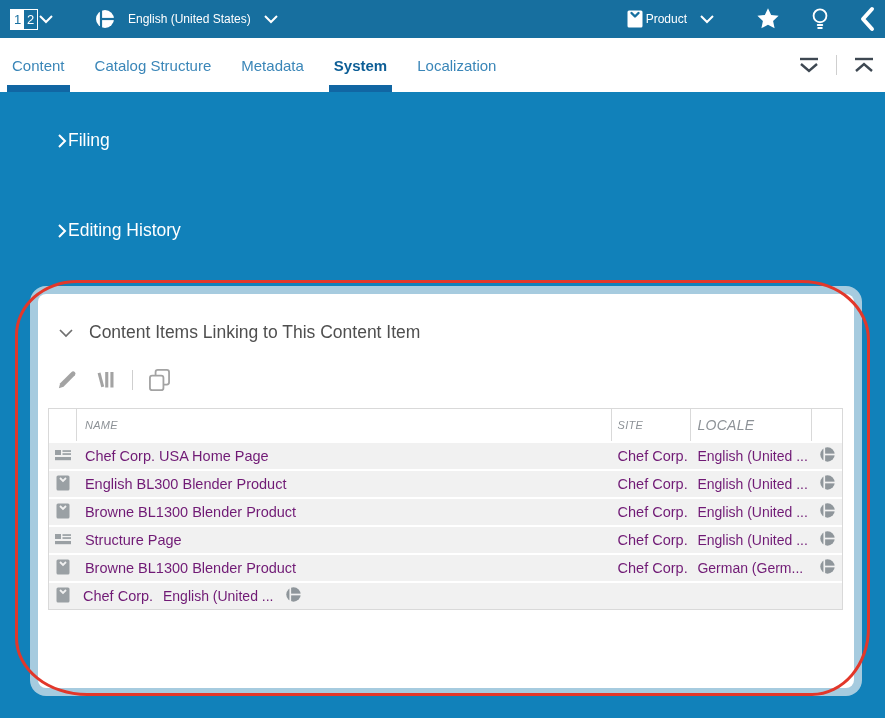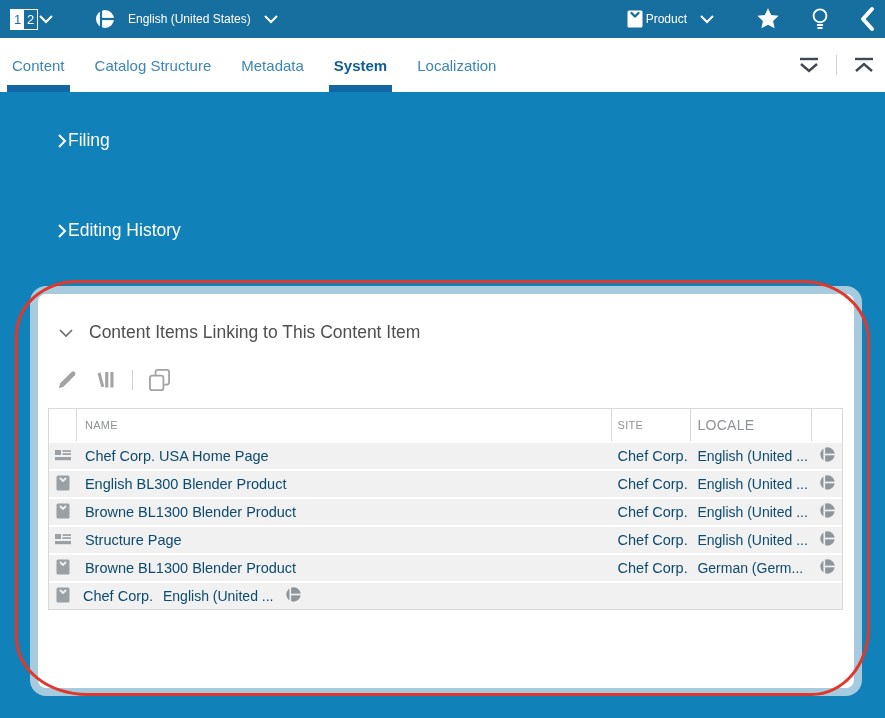--- a/index.html
+++ b/index.html
@@ -38,28 +38,28 @@
            background: #fff; border-radius: 8px; box-shadow: 0 0 0 8px #a6cbdf; padding-left: 40px; }
   .annotation { position: absolute; left: 15px; top: 280px; width: 855px; height: 416px;
                 border: 3.5px solid #e2372a; pointer-events: none;
                 border-radius: 62px 68px 58px 72px / 55px 60px 68px 58px; }
   .panel-title { position: absolute; left: 20px; top: 28px; display: flex; align-items: center;
                  gap: 15px; font-size: 17.5px; color: #4f4f4f; }
   .toolbar { position: absolute; left: 16px; top: 72px; display: flex; align-items: center; gap: 13px; }
 
   
   .tbl { position: absolute; left: 10px; top: 114px; width: 795px; border: 1px solid #d9d9d9; background: #fff; }
-  .tbl-header { display: flex; height: 32px; align-items: center; background: #fff; }
+  .tbl-header { display: flex; height: 32px; align-items: center; background: #fff; font-style: italic; }
   .tbl-header > div { height: 100%; display: flex; align-items: center;
                       font-size: 11px; color: #8d9297; letter-spacing: 0.3px; }
   .tbl-header > div:not(:last-child) { border-right: 1px solid #d9d9d9; }
   .tbl-row { display: flex; height: 28px; align-items: center; background: #f1f1f1;
              border-top: 2px solid #fff; cursor: pointer; }
   .tbl-row:first-of-type { border-top: 1px solid #d9d9d9; }
-  .tbl-row > div { display: flex; align-items: center; font-size: 14.5px; color: #0c4a6e; }
+  .tbl-row > div { display: flex; align-items: center; font-size: 14.5px; color: #701a75; }
   .c-icon { width: 28px; justify-content: center; }
   .c-name { width: 536px; padding-left: 8px; }
   .c-site { width: 80px; padding-left: 6px; }
   .c-locale { width: 121px; padding-left: 6px; white-space: nowrap; overflow: hidden; font-size: 14px !important; }
   .c-action { width: 30px; justify-content: center; }
 
   
   .cb-row { position: absolute; left: 13px; top: 352px; display: flex; align-items: center;
             gap: 10px; cursor: pointer; }
   .cb-box { width: 13px; height: 13px; border: 1.5px solid #767676; background: #fff; }

